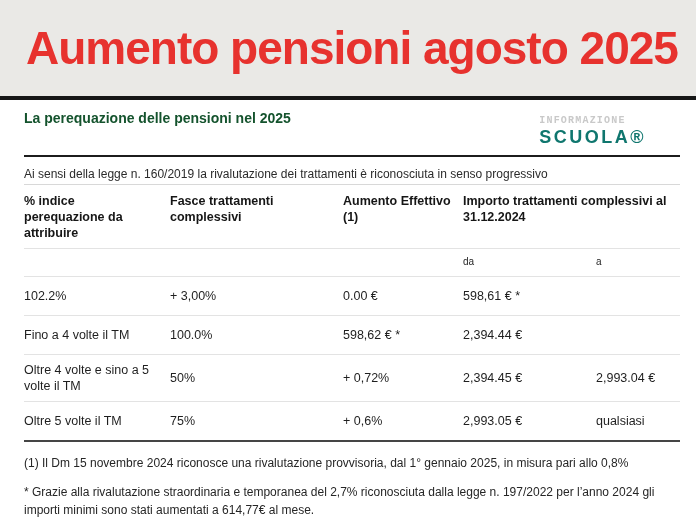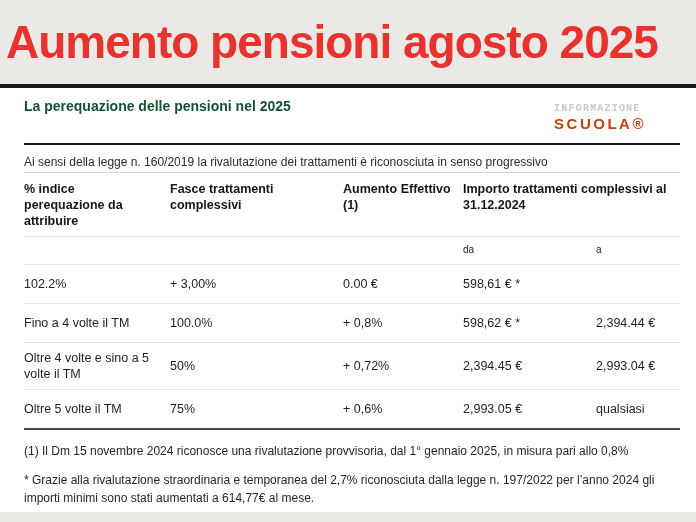--- a/index.html
+++ b/index.html
@@ -3,35 +3,35 @@
 <meta charset="utf-8">
 <style>
   html,body{margin:0;padding:0;}
   body{
     width:696px;height:522px;overflow:hidden;position:relative;
     background:#eae9e6;
     font-family:"Liberation Sans", sans-serif;
     -webkit-font-smoothing:antialiased;
   }
   
-  .banner{height:84px;display:flex;align-items:center;padding-left:6px;box-sizing:border-box;}
+  .banner{height:96px;display:flex;align-items:center;padding-left:6px;box-sizing:border-box;margin-left:20px;}
   .banner-title{
     margin:0;color:#e7322e;font-size:46px;font-weight:700;letter-spacing:-1px;
     line-height:1;white-space:nowrap;
   }
   .top-divider{height:4px;background:#171717;width:696px;}
   
   .card{
     background:#ffffff;height:424px;box-sizing:border-box;position:relative;
     padding:10px 16px 0 24px;
   }
   .card-title{margin:0;font-size:14px;font-weight:700;color:#14532d;line-height:1.25;}
   .logo{position:absolute;top:15px;right:50px;font-weight:700;line-height:1.2;text-align:left;}
   .logo-line1{color:#c9c9c9;font-size:10px;letter-spacing:1.2px;font-family:Liberation Mono, monospace;}
-  .logo-line2{color:#c2410c;font-size:15px;letter-spacing:2.5px;}
+  .logo-line2{color:#0f766e;font-size:18px;letter-spacing:2.5px;}
   .title-divider{height:2px;background:#1c1c1c;margin-top:27px;}
   .intro{
     font-size:12px;color:#2b2b2b;margin-top:9px;padding-bottom:2px;
     border-bottom:1px solid #d8d8d8;line-height:1.35;
   }
   
   .grid{display:grid;grid-template-columns:146px 173px 120px 133px 1fr;align-items:center;}
   .cell{padding-right:12px;box-sizing:border-box;}
   .t-head{border-bottom:1px solid #e3e3e3;padding:8px 0 7px 0;align-items:start;}
   .t-head .cell{font-weight:700;font-size:12.5px;color:#161616;line-height:1.3;}
@@ -88,21 +88,20 @@
   <div class="grid t-row">
     <div class="cell">102.2%</div>
     <div class="cell">+ 3,00%</div>
     <div class="cell">0.00 €</div>
     <div class="cell">598,61 € *</div>
   </div>
 
   <div class="grid t-row">
     <div class="cell">Fino a 4 volte il TM</div>
     <div class="cell">100.0%</div>
-    <div class="cell">+ 0,8%</div>
     <div class="cell">598,62 € *</div>
     <div class="cell">2,394.44 €</div>
   </div>
 
   <div class="grid t-row" style="min-height:44px;">
     <div class="cell">Oltre 4 volte e sino a 5 volte il TM</div>
     <div class="cell">50%</div>
     <div class="cell">+ 0,72%</div>
     <div class="cell">2,394.45 €</div>
     <div class="cell">2,993.04 €</div>

